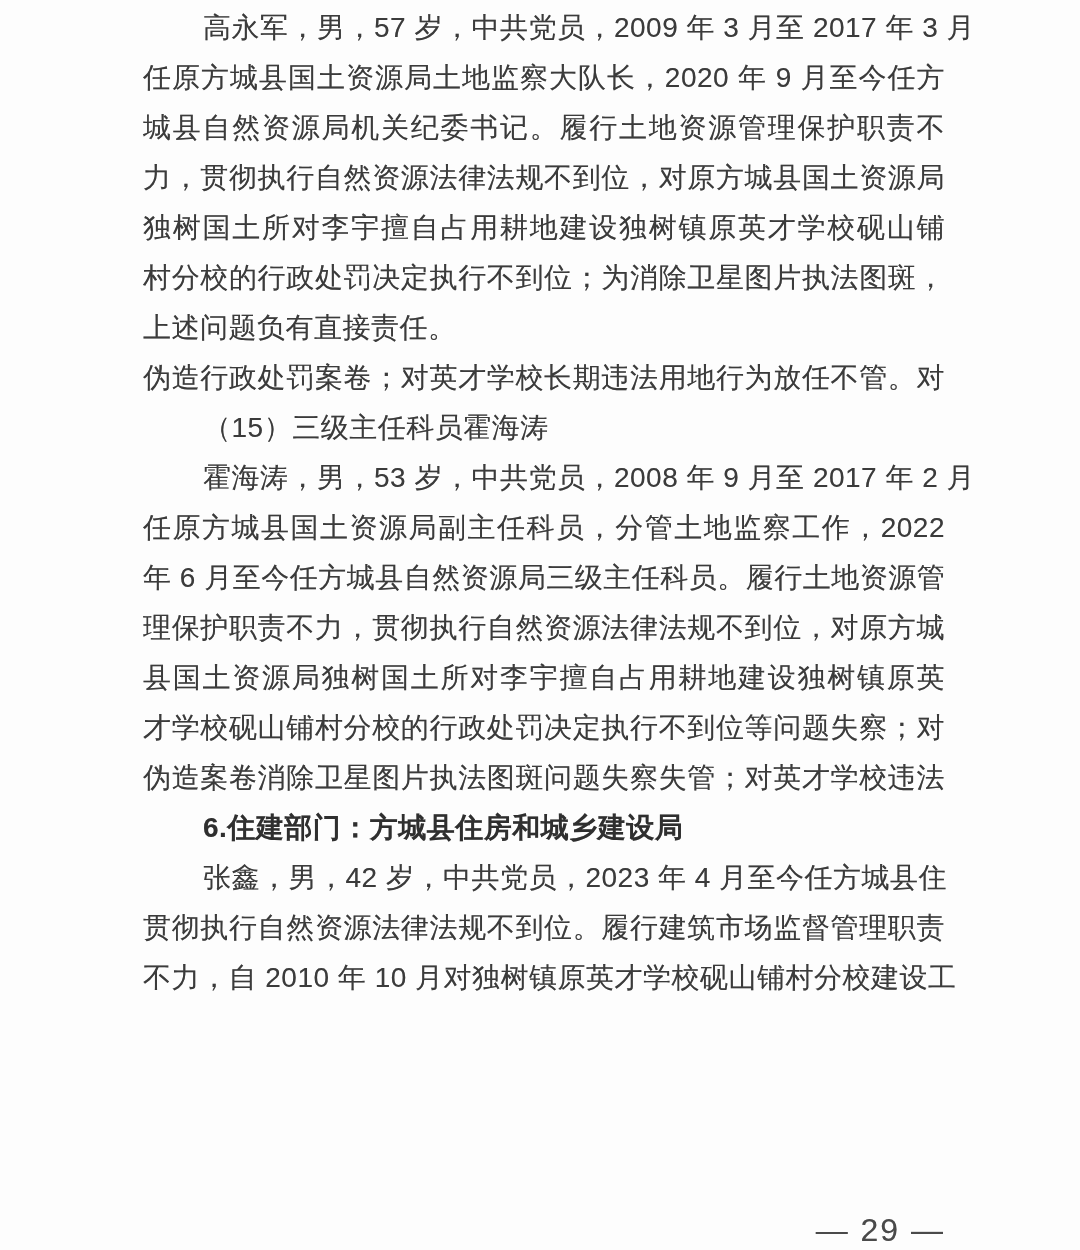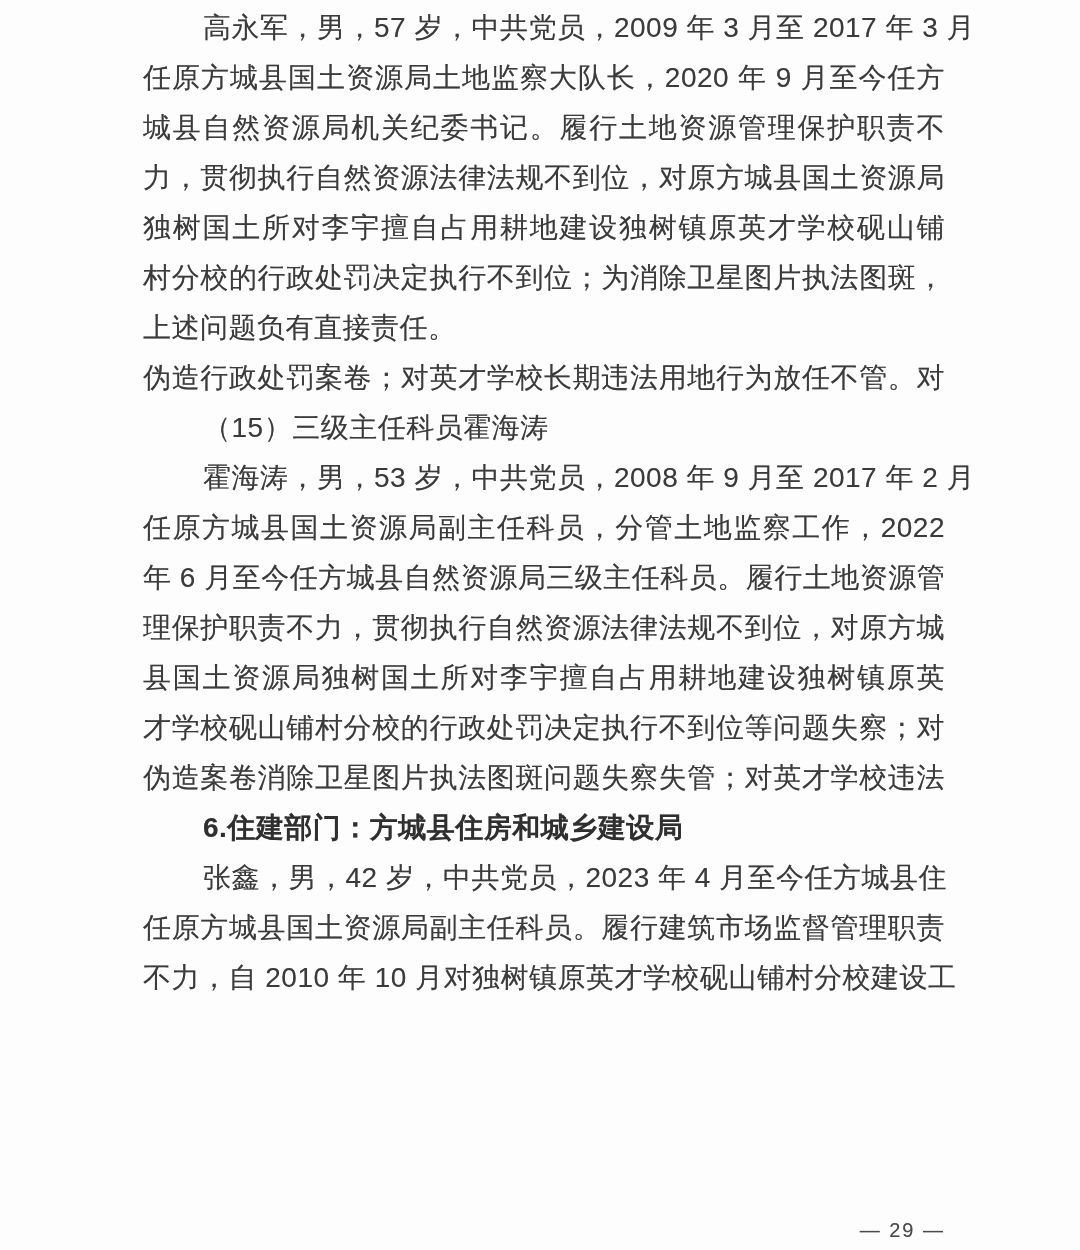--- a/index.html
+++ b/index.html
@@ -42,21 +42,21 @@
   .line.bold {
     font-weight: 700;
     color: #2f2f2f;
   }
   .footer {
     position: absolute;
     left: 143px;
     top: 1210px;
     width: 802px;
     text-align: right;
-    font-size: 20px;
+    font-size: 32px;
     line-height: 40px;
     color: #4a4a4a;
     letter-spacing: 2px;
     text-shadow: 0 0 0.6px rgba(70,70,70,0.4);
   }
 </style>
 </head>
 <body>
 
 <div class="page">
@@ -72,17 +72,17 @@
     <div class="line indent left">（15）三级主任科员霍海涛</div>
     <div class="line indent">霍海涛，男，53 岁，中共党员，2008 年 9 月至 2017 年 2 月</div>
     <div class="line">任原方城县国土资源局副主任科员，分管土地监察工作，2022</div>
     <div class="line">年 6 月至今任方城县自然资源局三级主任科员。履行土地资源管</div>
     <div class="line">理保护职责不力，贯彻执行自然资源法律法规不到位，对原方城</div>
     <div class="line">县国土资源局独树国土所对李宇擅自占用耕地建设独树镇原英</div>
     <div class="line">才学校砚山铺村分校的行政处罚决定执行不到位等问题失察；对</div>
     <div class="line">伪造案卷消除卫星图片执法图斑问题失察失管；对英才学校违法</div>
     <div class="line indent left bold">6.住建部门：方城县住房和城乡建设局</div>
     <div class="line indent">张鑫，男，42 岁，中共党员，2023 年 4 月至今任方城县住</div>
-    <div class="line">任原方城县国土资源局副主任科员。履行建筑市场监督管理职责</div>
+    <div class="line">贯彻执行自然资源法律法规不到位。履行建筑市场监督管理职责</div>
     <div class="line">不力，自 2010 年 10 月对独树镇原英才学校砚山铺村分校建设工</div>
   </div>
   <div class="footer">— 29 —</div>
 </div>
 
 </body></html>

